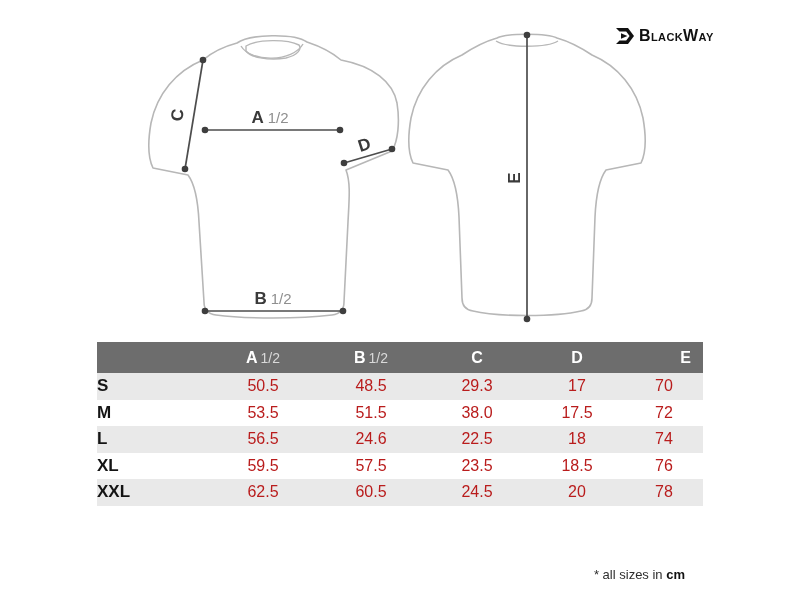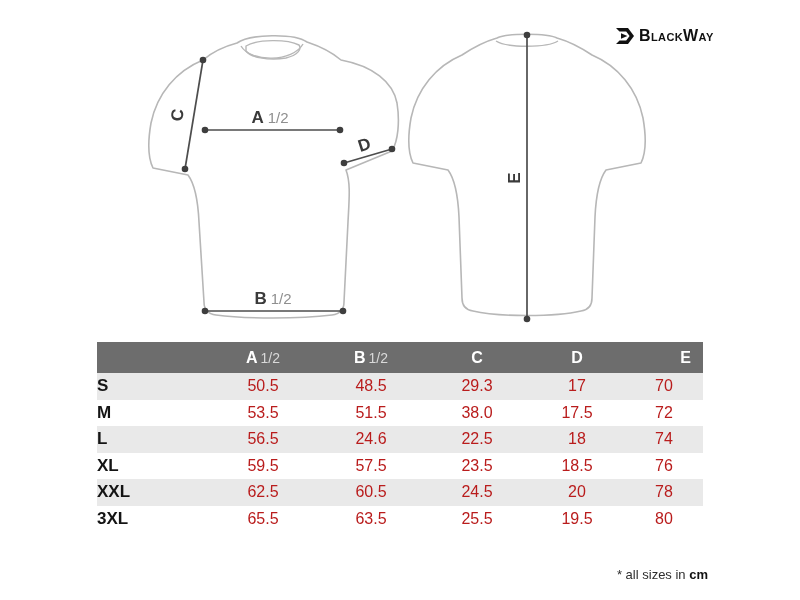--- a/index.html
+++ b/index.html
@@ -35,21 +35,21 @@
   .size-table tbody tr:nth-child(even){background:#ffffff;}
   .cell-size{
     text-align:left;padding-left:8px;font-weight:bold;font-size:17px;color:#141414;
     white-space:nowrap;
   }
   .cell-num{text-align:center;font-size:16px;color:#b91c1c;}
   .col-e{padding-right:12px;}
   .size-table thead th.col-e{text-align:right;padding-right:12px;}
   
   .footnote{
-    position:absolute;right:92px;top:567px;font-size:13px;color:#2e2e2e;
+    position:absolute;right:115px;top:567px;font-size:13px;color:#2e2e2e;
   }
   .footnote b{font-weight:bold;color:#111;}
 </style>
 </head>
 <body>
 
 <div class="stage">
 
   <svg class="diagram-svg" width="800" height="340" viewBox="0 0 800 340">
 
@@ -202,26 +202,18 @@
         <td class="cell-num col-e">76</td>
       </tr>
       <tr>
         <td class="cell-size">XXL</td>
         <td class="cell-num">62.5</td>
         <td class="cell-num">60.5</td>
         <td class="cell-num">24.5</td>
         <td class="cell-num">20</td>
         <td class="cell-num col-e">78</td>
       </tr>
-      <tr>
-        <td class="cell-size">3XL</td>
-        <td class="cell-num">65.5</td>
-        <td class="cell-num">63.5</td>
-        <td class="cell-num">25.5</td>
-        <td class="cell-num">19.5</td>
-        <td class="cell-num col-e">80</td>
-      </tr>
     </tbody>
   </table>
 
   <div class="footnote"><span>* all sizes in </span><b>cm</b></div>
 
 </div>
 
 </body></html>

